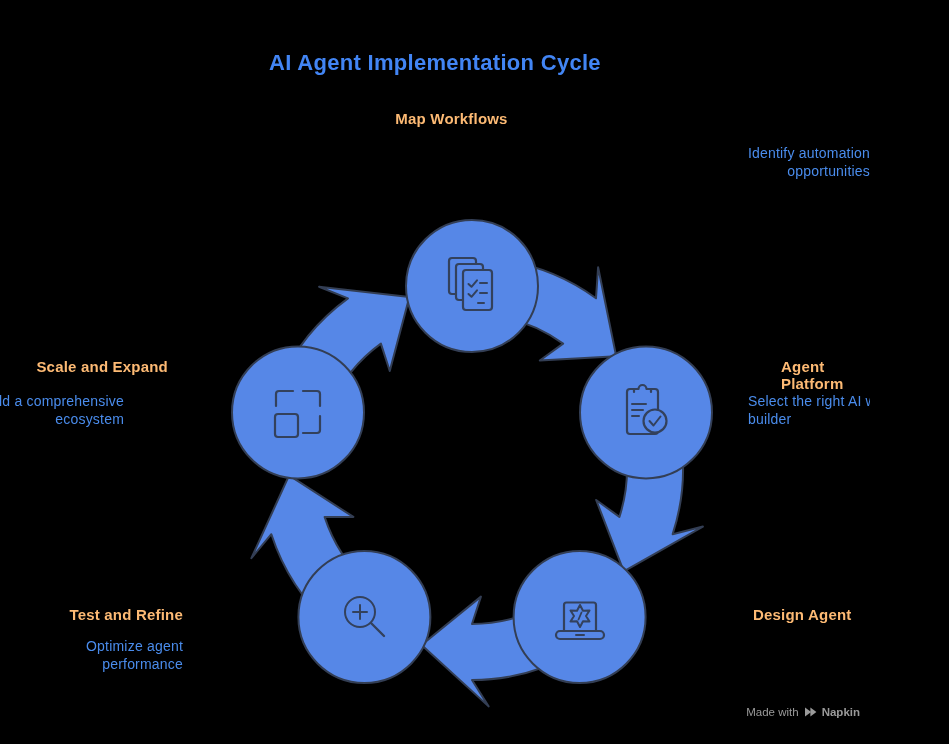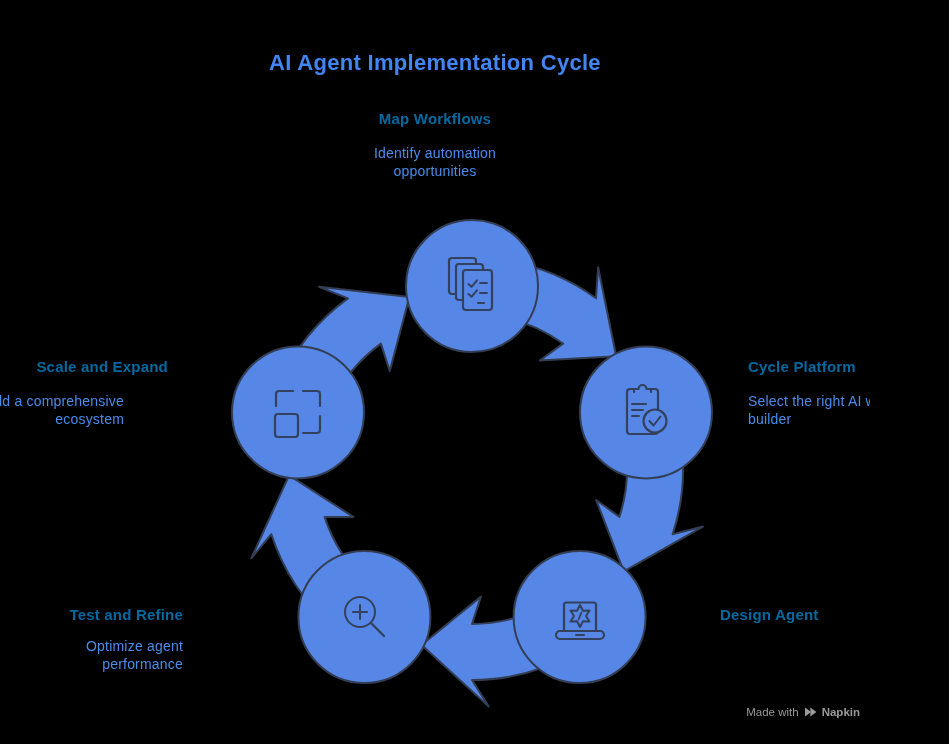--- a/index.html
+++ b/index.html
@@ -9,24 +9,24 @@
     background:#000000;
     font-family:"Liberation Sans", sans-serif;
     overflow:hidden;
   }
   .diagram-svg{position:absolute;left:0;top:0;}
   .txt{position:absolute;margin:0;}
   .page-title{
     left:0;right:0;top:50px;text-align:center;
     font-size:22px;font-weight:bold;letter-spacing:.3px;color:#4285F4;
   }
-  .node-label{font-size:15px;font-weight:bold;color:#0369a1;letter-spacing:.2px;}
+  .node-label{font-size:15px;font-weight:bold;color:#fdba74;letter-spacing:.2px;padding-left:33px;}
   .node-desc{font-size:14px;line-height:18px;color:#4A8CEC;letter-spacing:.2px;}
   .n0-label{left:0;right:0;top:110px;text-align:center;}
-  .n0-desc{left:0;right:0;top:144px;text-align:center;}
+  .n0-desc{left:0;right:0;top:144px;text-align:right;}
   .n0-desc span{display:inline-block;width:160px;}
   .n1-label{left:748px;top:358px;}
   .n1-desc{left:748px;top:392px;width:172px;}
   .n2-label{left:688px;top:606px;margin-left:32px;}
   .n2-desc{left:688px;top:641px;width:230px;}
   .n3-label{right:687px;top:606px;text-align:right;}
   .n3-desc{right:687px;top:637px;width:120px;text-align:right;}
   .n4-label{right:702px;top:358px;text-align:right;}
   .n4-desc{right:746px;top:392px;width:168px;text-align:right;}
   .watermark{
@@ -113,21 +113,21 @@
         <rect x="9" y="34" width="23" height="23" rx="3"></rect>
       </g>
     </g>
   </svg>
 
   <p class="txt page-title">AI Agent Implementation Cycle</p>
 
   <p class="txt node-label n0-label">Map Workflows</p>
   <p class="txt node-desc n0-desc"><span>Identify automation opportunities</span></p>
 
-  <p class="txt node-label n1-label">Cycle Platform</p>
+  <p class="txt node-label n1-label">Agent Platform</p>
   <p class="txt node-desc n1-desc">Select the right AI with builder</p>
 
   <p class="txt node-label n2-label">Design Agent</p>
 
   <p class="txt node-label n3-label">Test and Refine</p>
   <p class="txt node-desc n3-desc">Optimize agent performance</p>
 
   <p class="txt node-label n4-label">Scale and Expand</p>
   <p class="txt node-desc n4-desc">Build a comprehensive ecosystem</p>
 

